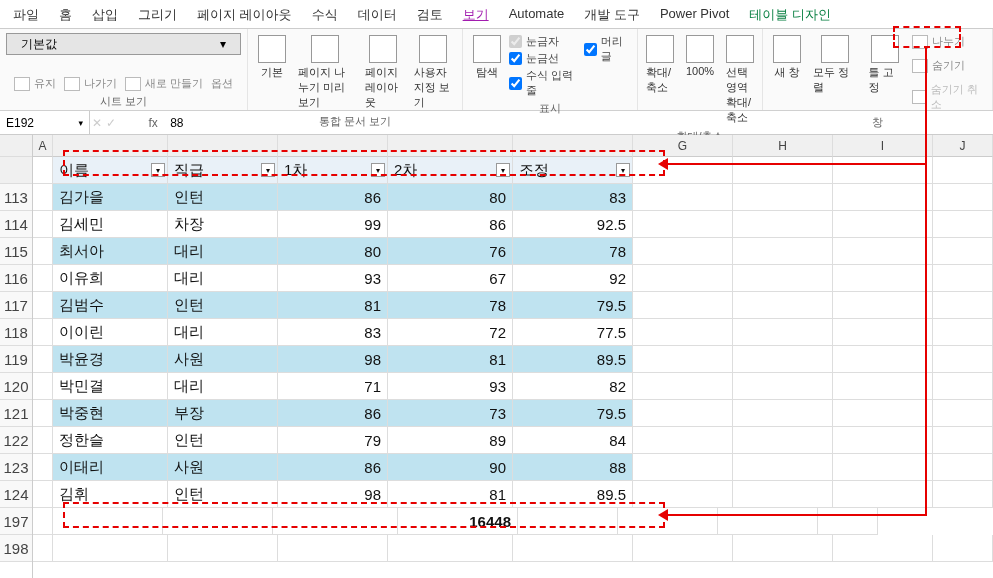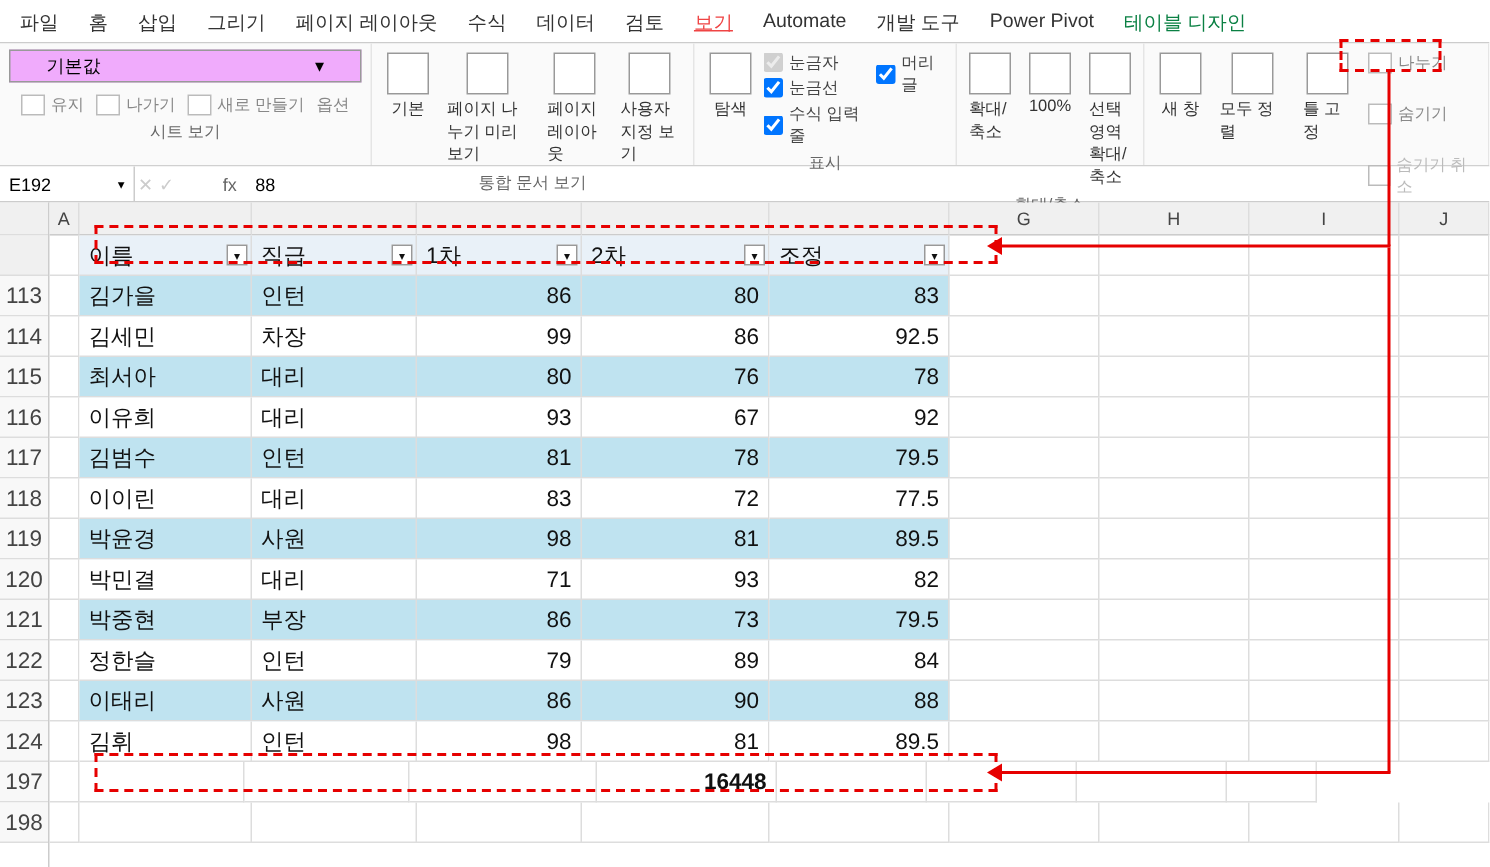--- a/index.html
+++ b/index.html
@@ -13,21 +13,21 @@
     position: relative;
   }
   .tabs {
     display: flex;
     gap: 14px;
     padding: 4px 10px 2px;
     border-bottom: 1px solid #ccc;
     font-size: 13px;
   }
   .tab { color: #333; cursor: pointer; padding: 2px 3px; }
-  .tab.active { color: #ef4444; text-decoration: underline; }
+  .tab.active { color: #a21caf; text-decoration: underline; }
   .tab.green { color: #0a8043; }
 
   .ribbon {
     display: flex;
     border-bottom: 1px solid #d0d0d0;
     background: #fafafa;
     height: 82px;
   }
   .group {
     border-right: 1px solid #e5e5e5;
@@ -45,23 +45,23 @@
     gap: 2px;
     padding: 2px 4px;
     cursor: pointer;
     font-size: 11px;
     color: #333;
   }
   .btn .ico { width: 28px; height: 28px; border: 1px solid #999; background: #fff; }
   .btn-sm { display: flex; align-items: center; gap: 4px; font-size: 11px; color: #888; padding: 1px 2px; cursor: pointer; }
   .btn-sm .ico-sm { width: 16px; height: 14px; border: 1px solid #bbb; background: #fff; display: inline-block; }
   .dropdown-view {
-    width: 235px; height: 22px; border: 1px solid #999; background: #f0abfc;
-    display: flex; align-items: center; padding: 0 24px; font-size: 12px;
-    justify-content: space-between; margin-bottom: 6px;
+    width: 235px; height: 22px; border: 1px solid #999; background: #e5e5e5;
+    display: flex; align-items: center; padding: 0 14px; font-size: 12px;
+    justify-content: space-between; margin-bottom: 20px;
   }
   .chk { display: flex; align-items: center; gap: 4px; font-size: 11px; color: #444; padding: 1px 0; }
   .chk input { width: 13px; height: 13px; }
 
   .namebox-row {
     display: flex; align-items: center; border-bottom: 1px solid #ccc; height: 24px;
     background: #fff;
   }
   .namebox {
     width: 90px; border-right: 1px solid #ccc; padding: 0 6px; height: 100%;
@@ -242,21 +242,21 @@
           <span>새 창</span>
         </div>
       <div class="btn">
           <span class="ico"></span>
           <span>모두 정렬</span>
         </div>
       <div class="btn">
           <span class="ico"></span>
           <span>틀 고정</span>
         </div>
-      <div style="display:flex;flex-direction:column;gap:17px">
+      <div style="display:flex;flex-direction:column;gap:7px">
         <div class="btn-sm">
             <span class="ico-sm"></span>
             <span>나누기</span>
           </div>
         <div class="btn-sm">
             <span class="ico-sm"></span>
             <span>숨기기</span>
           </div>
         <div class="btn-sm" style="color:#bbb">
             <span class="ico-sm"></span>

